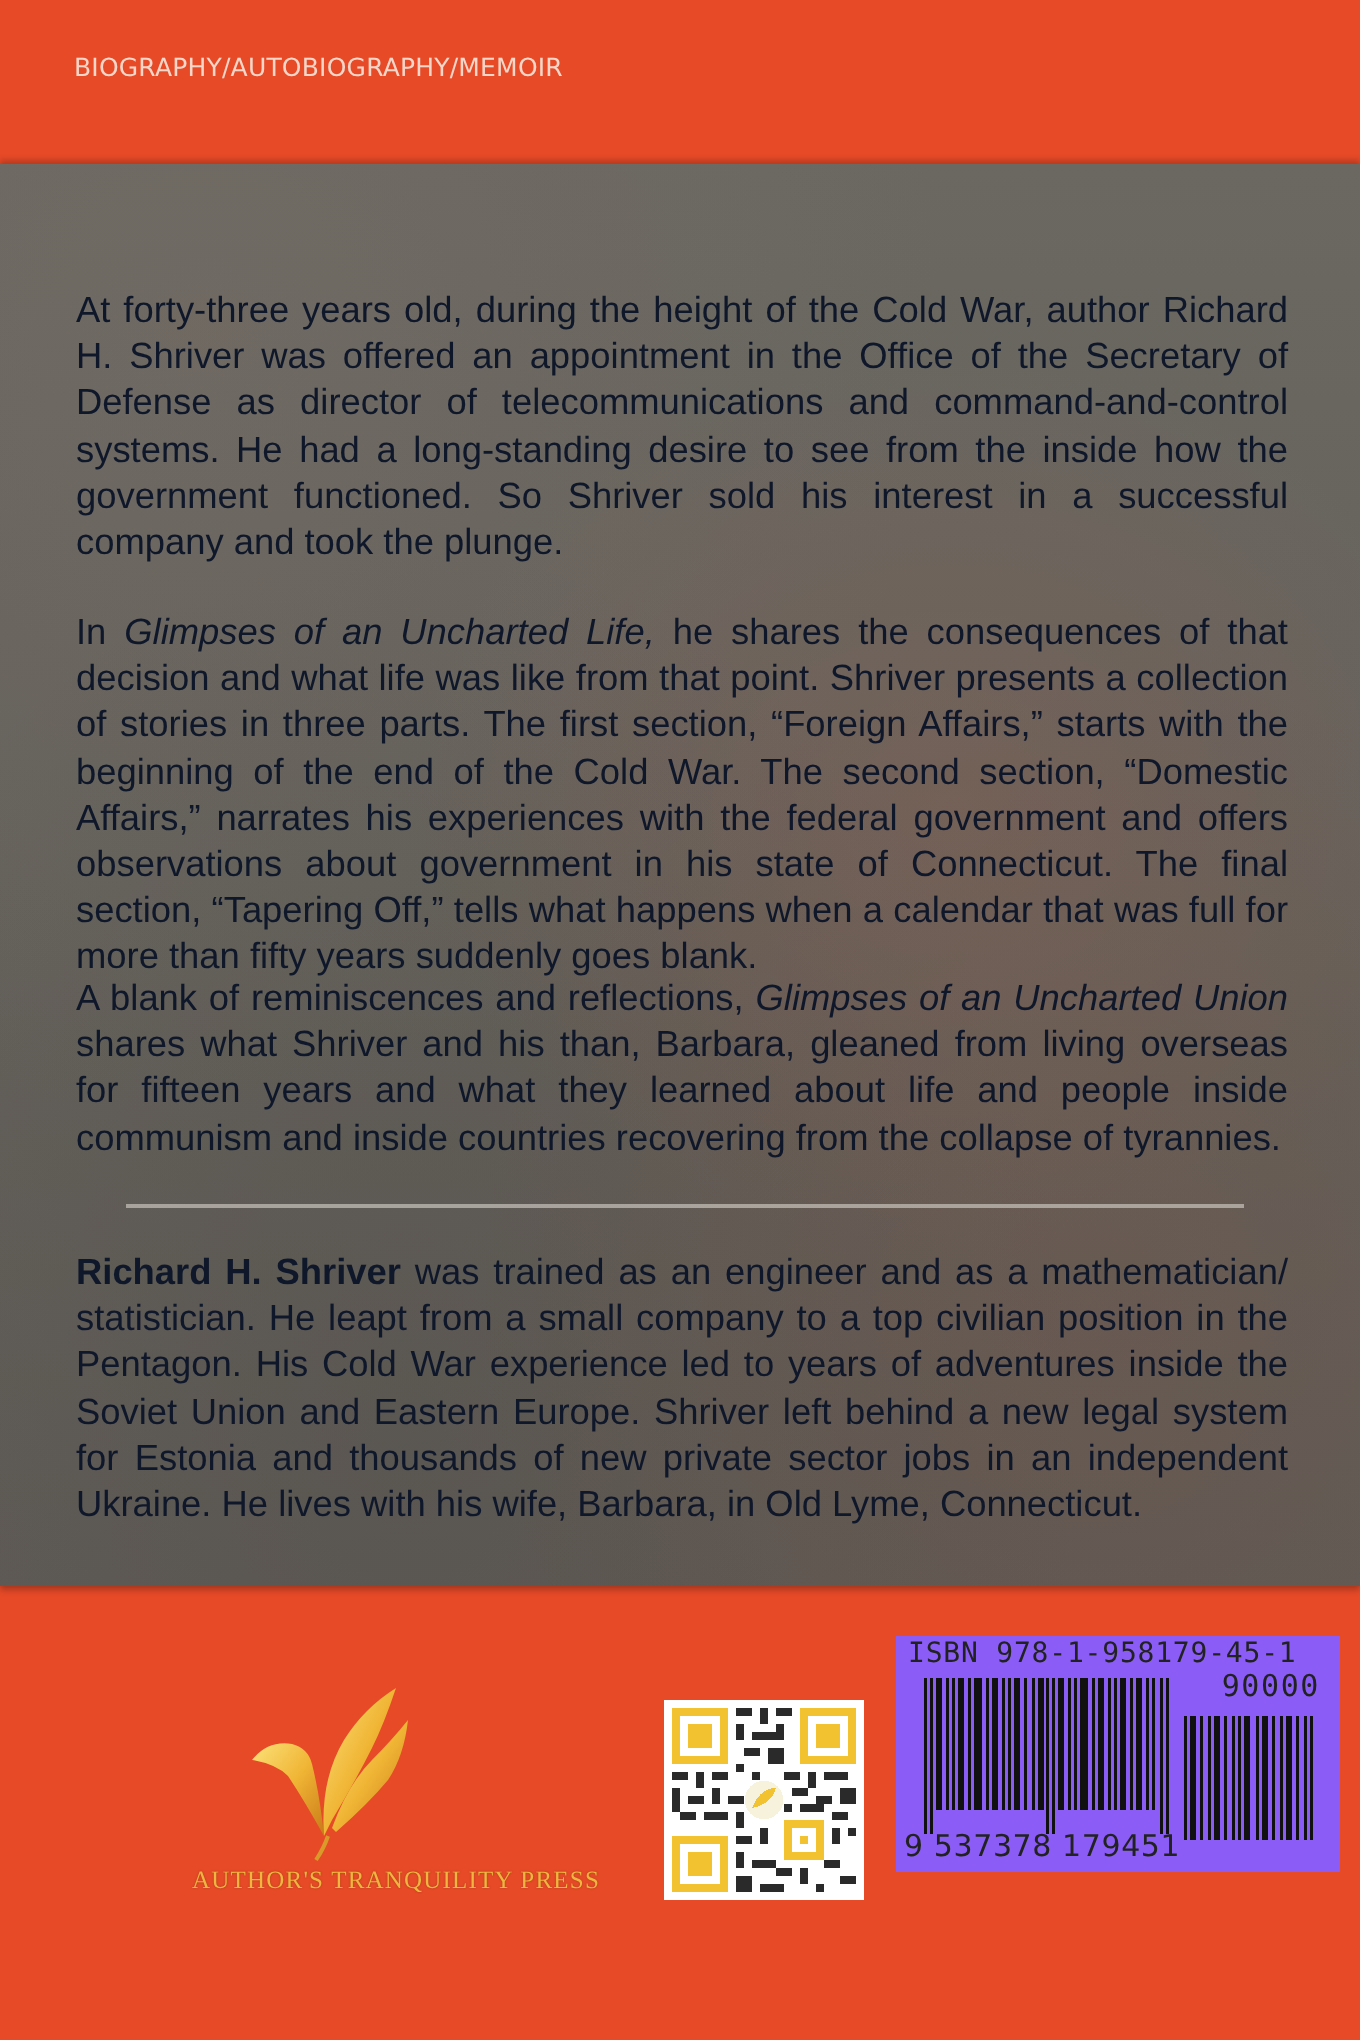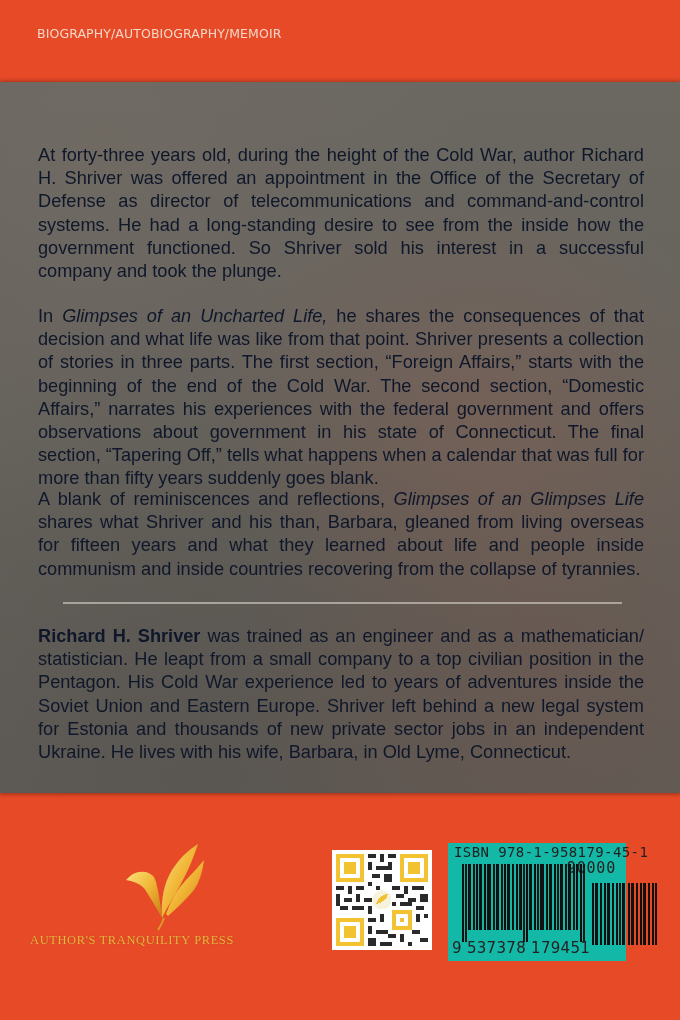--- a/index.html
+++ b/index.html
@@ -78,42 +78,42 @@
     .logo svg {
       position: absolute;
       left: 90px;
       top: 0;
     }
     .logo-text {
       position: absolute;
       left: 0;
       top: 93px;
       width: 270px;
-      text-align: left;
+      text-align: right;
       font-family: "Liberation Serif", "DejaVu Serif", serif;
       font-size: 12.5px;
       letter-spacing: 0.6px;
       color: #efb540;
       text-shadow: 0 0 1px rgba(120,60,10,0.6);
     }
     .qr {
       position: absolute;
       left: 332px;
       top: 850px;
       width: 100px;
       height: 100px;
       background: #ffffff;
     }
     .barcode-box {
       position: absolute;
       left: 448px;
-      top: 843px;
-      width: 178px;
+      top: 818px;
+      width: 222px;
       height: 118px;
-      background: #14b8a6;
+      background: #8b5cf6;
     }
     .isbn-top {
       position: absolute;
       left: 6px;
       top: 1px;
       font-family: "DejaVu Sans Mono", "Liberation Mono", monospace;
       font-size: 14px;
       letter-spacing: 0.4px;
       color: #222;
       white-space: nowrap;
@@ -146,21 +146,21 @@
 <div class="cover">
 
   <div class="category">BIOGRAPHY/AUTOBIOGRAPHY/MEMOIR</div>
 
   <div class="panel"></div>
 
   <p class="body-text p1">At forty-three years old, during the height of the Cold War, author Richard H. Shriver was offered an appointment in the Office of the Secretary of Defense as director of telecommunications and command-and-control systems. He had a long-standing desire to see from the inside how the government functioned. So Shriver sold his interest in a successful company and took the plunge.</p>
 
   <p class="body-text p2"><span>In </span><em>Glimpses of an Uncharted Life,</em><span> he shares the consequences of that decision and what life was like from that point. Shriver presents a collection of stories in three parts. The first section, “Foreign Affairs,” starts with the beginning of the end of the Cold War. The second section, “Domestic Affairs,” narrates his experiences with the federal government and offers observations about government in his state of Connecticut. The final section, “Tapering Off,” tells what happens when a calendar that was full for more than fifty years suddenly goes blank.</span></p>
 
-  <p class="body-text p3"><span>A blank of reminiscences and reflections, </span><em>Glimpses of an Glimpses Life</em><span> shares what Shriver and his than, Barbara, gleaned from living overseas for fifteen years and what they learned about life and people inside communism and inside countries recovering from the collapse of tyrannies.</span></p>
+  <p class="body-text p3"><span>A blank of reminiscences and reflections, </span><em>Glimpses of an Uncharted Union</em><span> shares what Shriver and his than, Barbara, gleaned from living overseas for fifteen years and what they learned about life and people inside communism and inside countries recovering from the collapse of tyrannies.</span></p>
 
   <div class="divider"></div>
 
   <p class="body-text p4"><strong>Richard H. Shriver</strong><span> was trained as an engineer and as a mathematician/ statistician. He leapt from a small company to a top civilian position in the Pentagon. His Cold War experience led to years of adventures inside the Soviet Union and Eastern Europe. Shriver left behind a new legal system for Estonia and thousands of new private sector jobs in an independent Ukraine. He lives with his wife, Barbara, in Old Lyme, Connecticut.</span></p>
 
   <div class="logo">
     <svg width="90" height="92" viewBox="0 0 90 92">
       <defs>
         <linearGradient id="gold" x1="0" y1="0" x2="1" y2="1">
           <stop offset="0" stop-color="#fbe27a"></stop>

